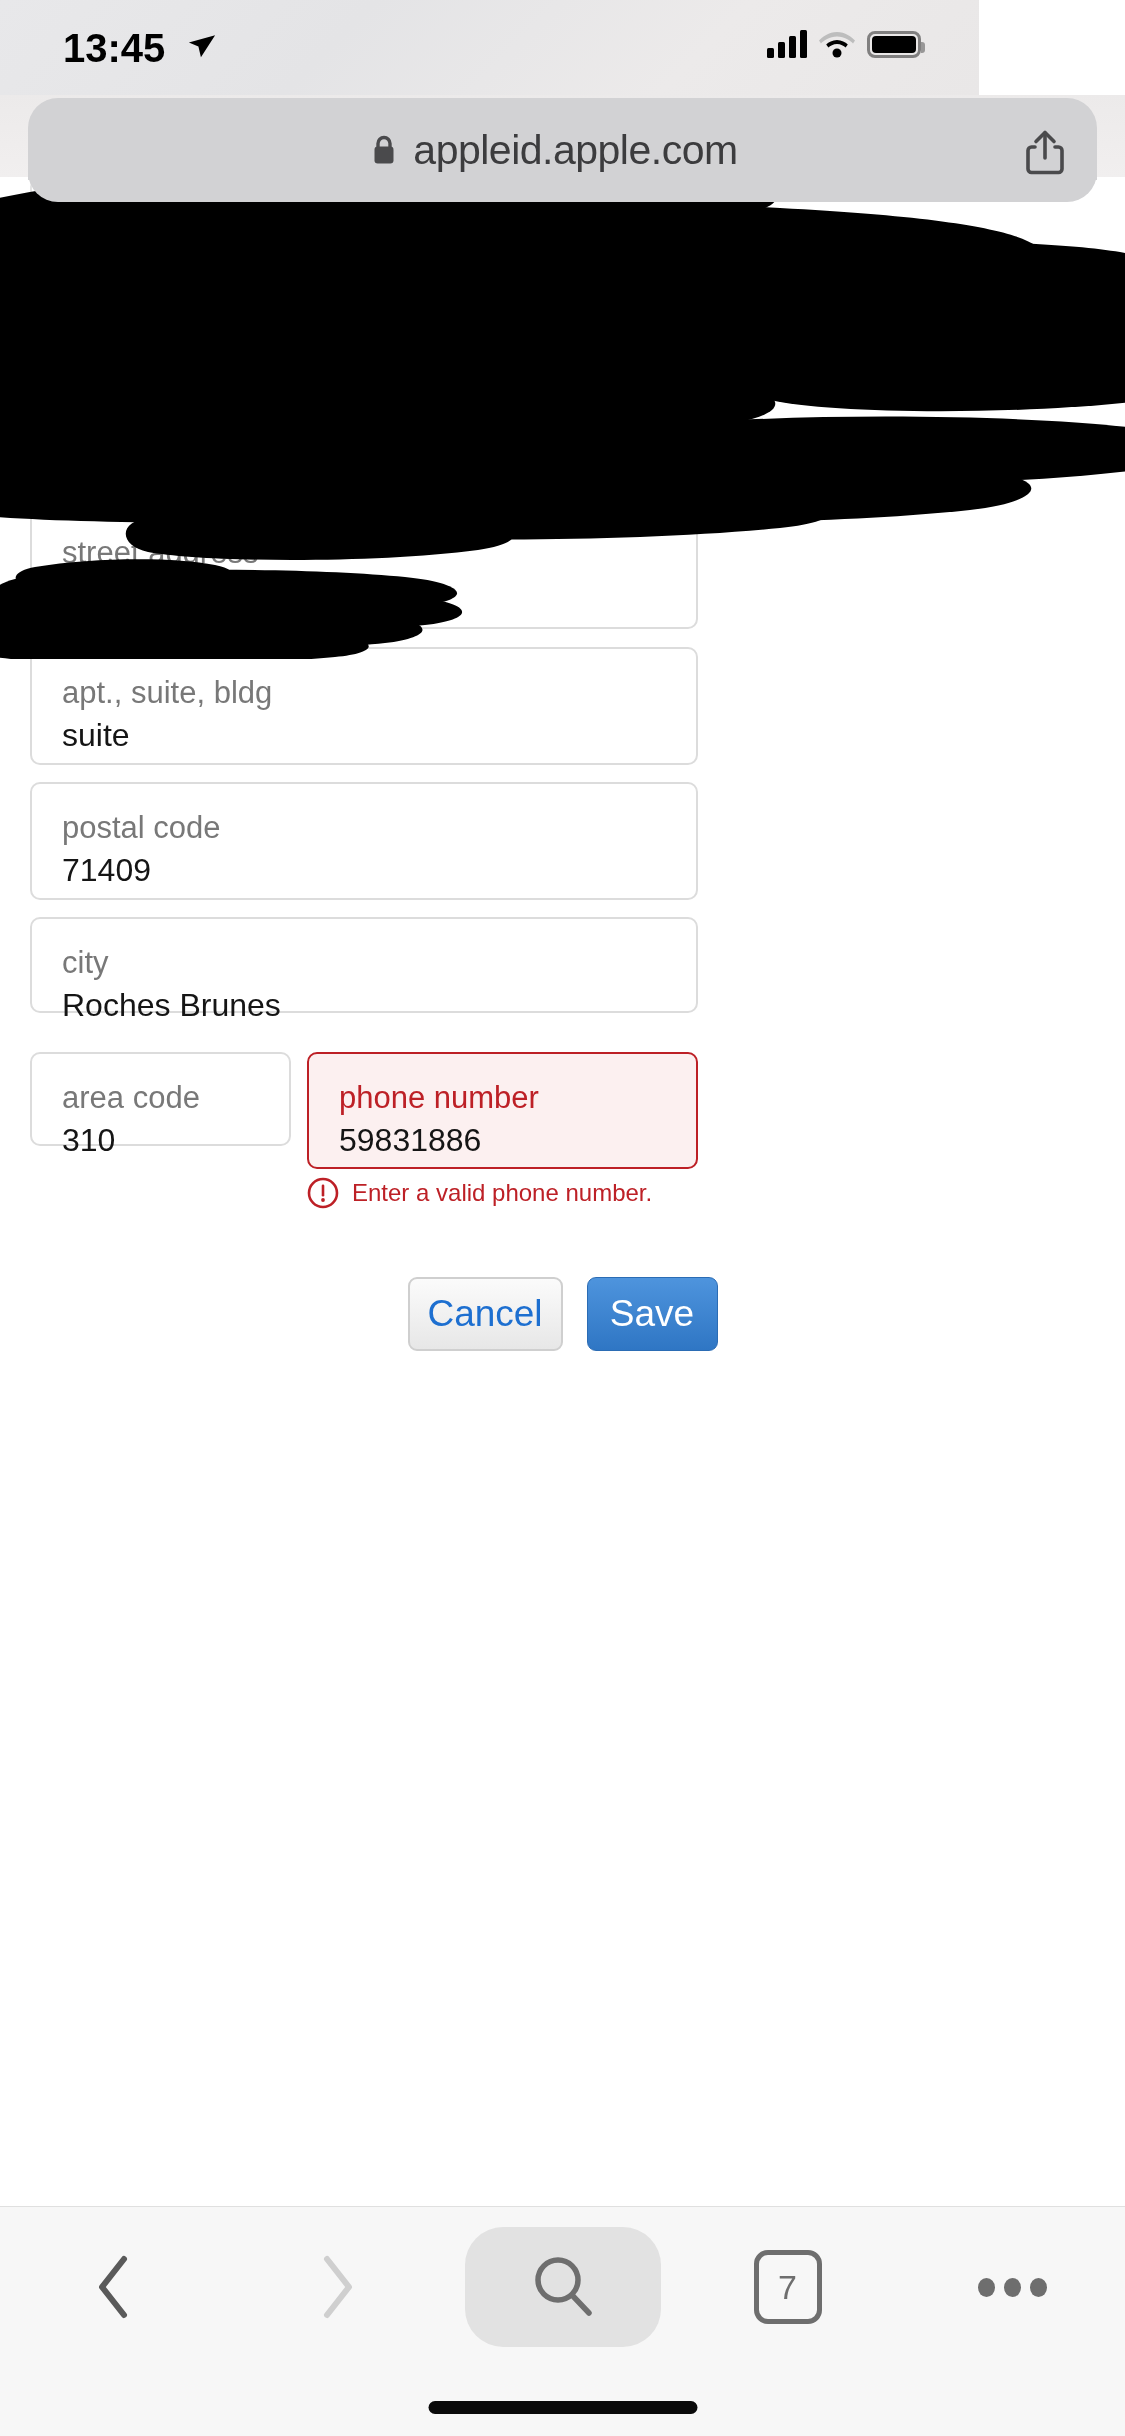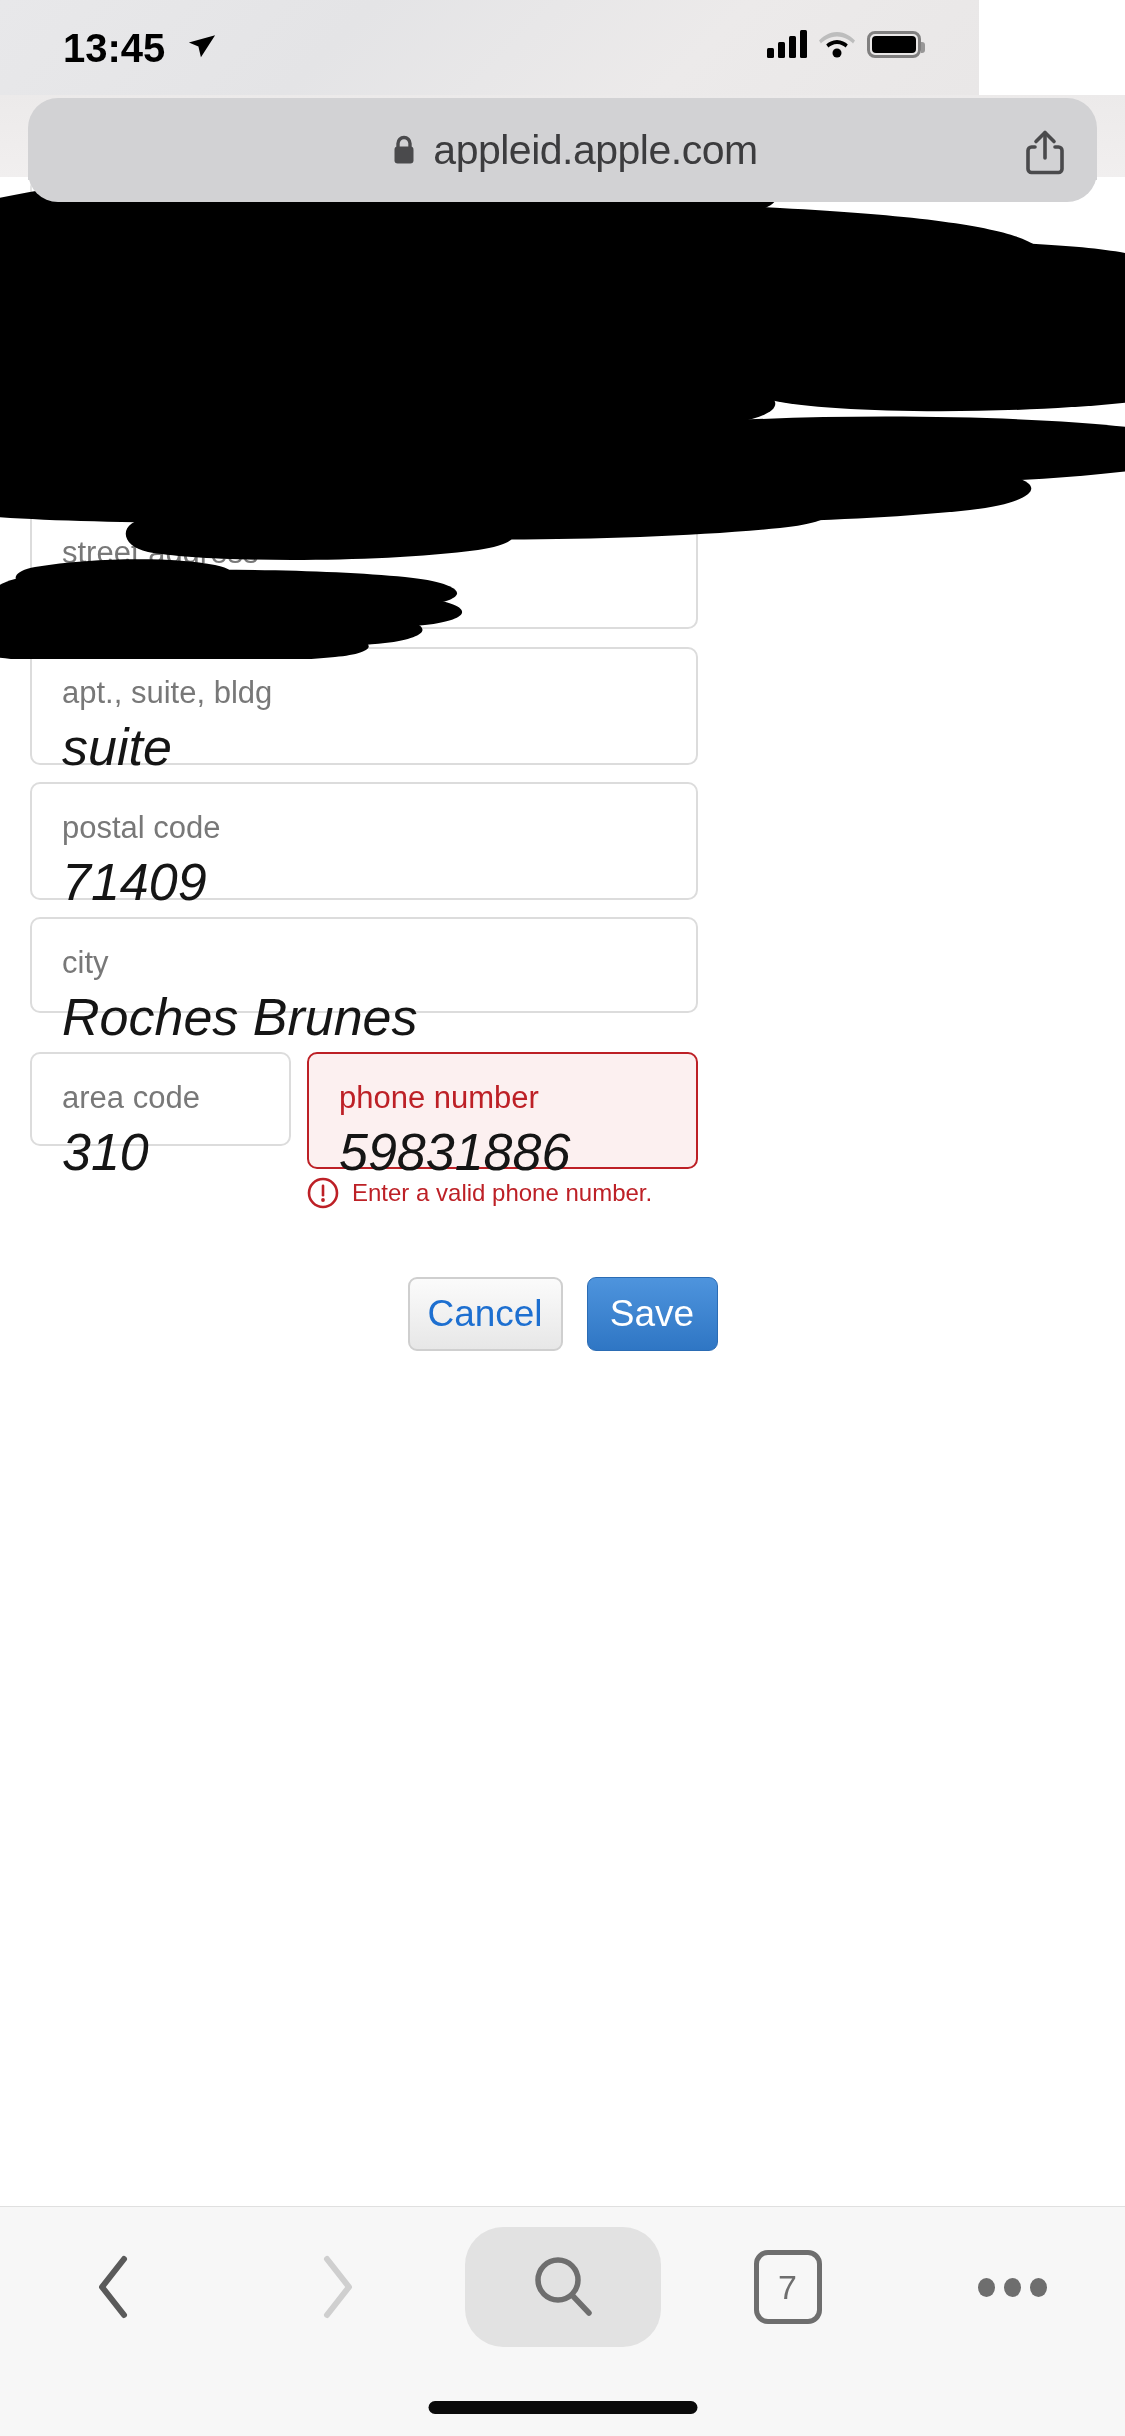--- a/index.html
+++ b/index.html
@@ -104,21 +104,21 @@
     left: 28px;
     top: 150px;
     width: 1069px;
     height: 52px;
     background: #d2d2d4;
     border-radius: 0 0 30px 30px;
     z-index: 4;
   }
   .url-inner {
     position: absolute;
-    left: 40px;
+    left: 20px;
     top: 98px;
     width: 1069px;
     height: 104px;
     display: flex;
     align-items: center;
     justify-content: center;
     z-index: 6;
   }
   .lock-icon {
     width: 26px; height: 32px;
@@ -173,24 +173,23 @@
     left: 30px;
     top: 26px;
     font-size: 31px;
     color: #787878;
     font-weight: 400;
   }
   .field .fvalue {
     position: absolute;
     left: 30px;
     top: 68px;
-    font-size: 52px;
+    font-size: 32px;
     color: #151515;
     font-weight: 400;
-    font-style: italic;
   }
   .field.error {
     border-color: #bd2026;
     background: #fcf0f0;
   }
   .field.error .flabel { color: #bd2026; }
 
   
   #f-first  { left: 30px;  top: 196px;  width: 320px; height: 118px; }
   #f-last   { left: 365px; top: 196px;  width: 333px; height: 118px; }

